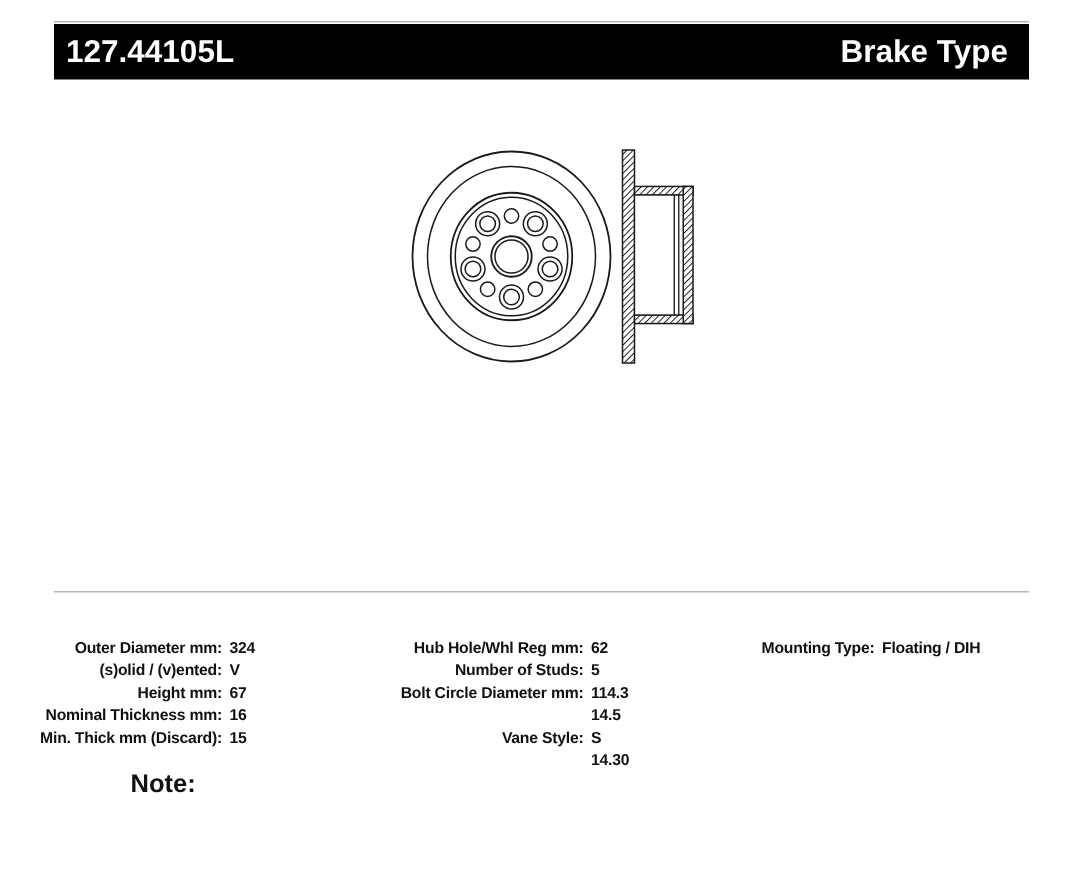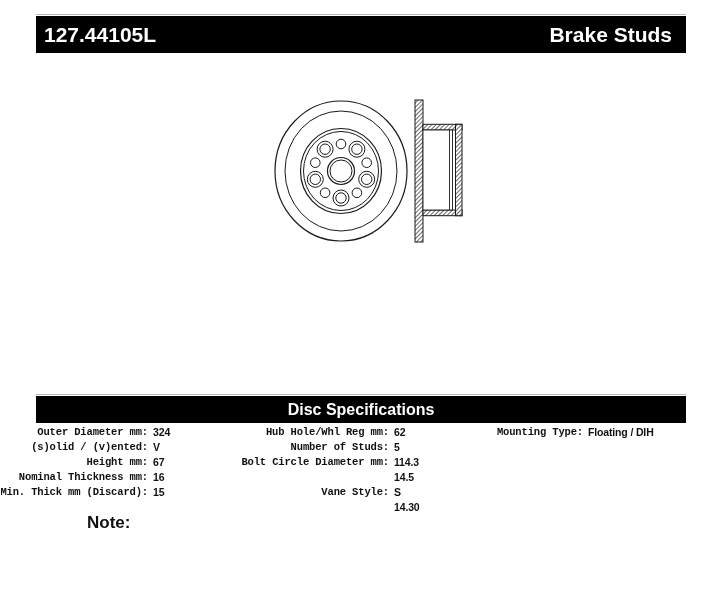--- a/index.html
+++ b/index.html
@@ -23,37 +23,37 @@
   .bar-top-line{position:absolute;left:36px;width:650px;height:1px;background:#b5b5b5;}
   #line-1{top:14px;}
   #line-2{top:394px;}
 
   .spec-label,.spec-value{
     position:absolute;
     font-size:10.5px;font-weight:bold;color:#111111;
     line-height:15px;white-space:nowrap;
     letter-spacing:-0.15px;
   }
-  .spec-label{text-align:center;font-family:Liberation Mono, monospace;}
+  .spec-label{text-align:center;}
 
   #note-label{
     position:absolute;left:87px;top:515px;
     font-size:17px;font-weight:bold;color:#111111;line-height:15px;
   }
   svg{position:absolute;left:0;top:0;}
 </style>
 </head>
 <body>
 
 <div id="page">
 
   <div class="bar-top-line" id="line-1"></div>
   <div class="bar" id="title-bar">
     <span class="bar-text">127.44105L</span>
-    <span class="bar-text">Brake Studs</span>
+    <span class="bar-text">Brake Type</span>
   </div>
 
   <svg width="720" height="590" viewBox="0 0 720 590">
     <defs>
       <pattern id="hatch" width="3" height="3" patternUnits="userSpaceOnUse" patternTransform="rotate(45)">
         <rect width="3" height="3" fill="#ffffff"></rect>
         <line x1="0" y1="0" x2="0" y2="3" stroke="#1a1a1a" stroke-width="1.3"></line>
       </pattern>
     </defs>
 
@@ -99,23 +99,20 @@
       <rect x="423" y="210" width="39" height="5.7" fill="url(#hatch)"></rect>
 
       <rect x="455.5" y="124.3" width="6.5" height="91.4" fill="url(#hatch)"></rect>
 
       <rect x="423" y="130" width="29.5" height="80" fill="#ffffff" stroke-width="0.9"></rect>
       <line x1="449.5" y1="130" x2="449.5" y2="210" stroke-width="0.9"></line>
     </g>
   </svg>
 
   <div class="bar-top-line" id="line-2"></div>
-  <div class="bar" id="spec-bar">
-    <span class="bar-text">Disc Specifications</span>
-  </div>
 
   <span class="spec-label" style="right:572px;top:425px">Outer Diameter mm:</span>
   <span class="spec-value" style="left:153px;top:425px">324</span>
   <span class="spec-label" style="right:572px;top:440px">(s)olid / (v)ented:</span>
   <span class="spec-value" style="left:153px;top:440px">V</span>
   <span class="spec-label" style="right:572px;top:455px">Height mm:</span>
   <span class="spec-value" style="left:153px;top:455px">67</span>
   <span class="spec-label" style="right:572px;top:470px">Nominal Thickness mm:</span>
   <span class="spec-value" style="left:153px;top:470px">16</span>
   <span class="spec-label" style="right:572px;top:485px">Min. Thick mm (Discard):</span>

